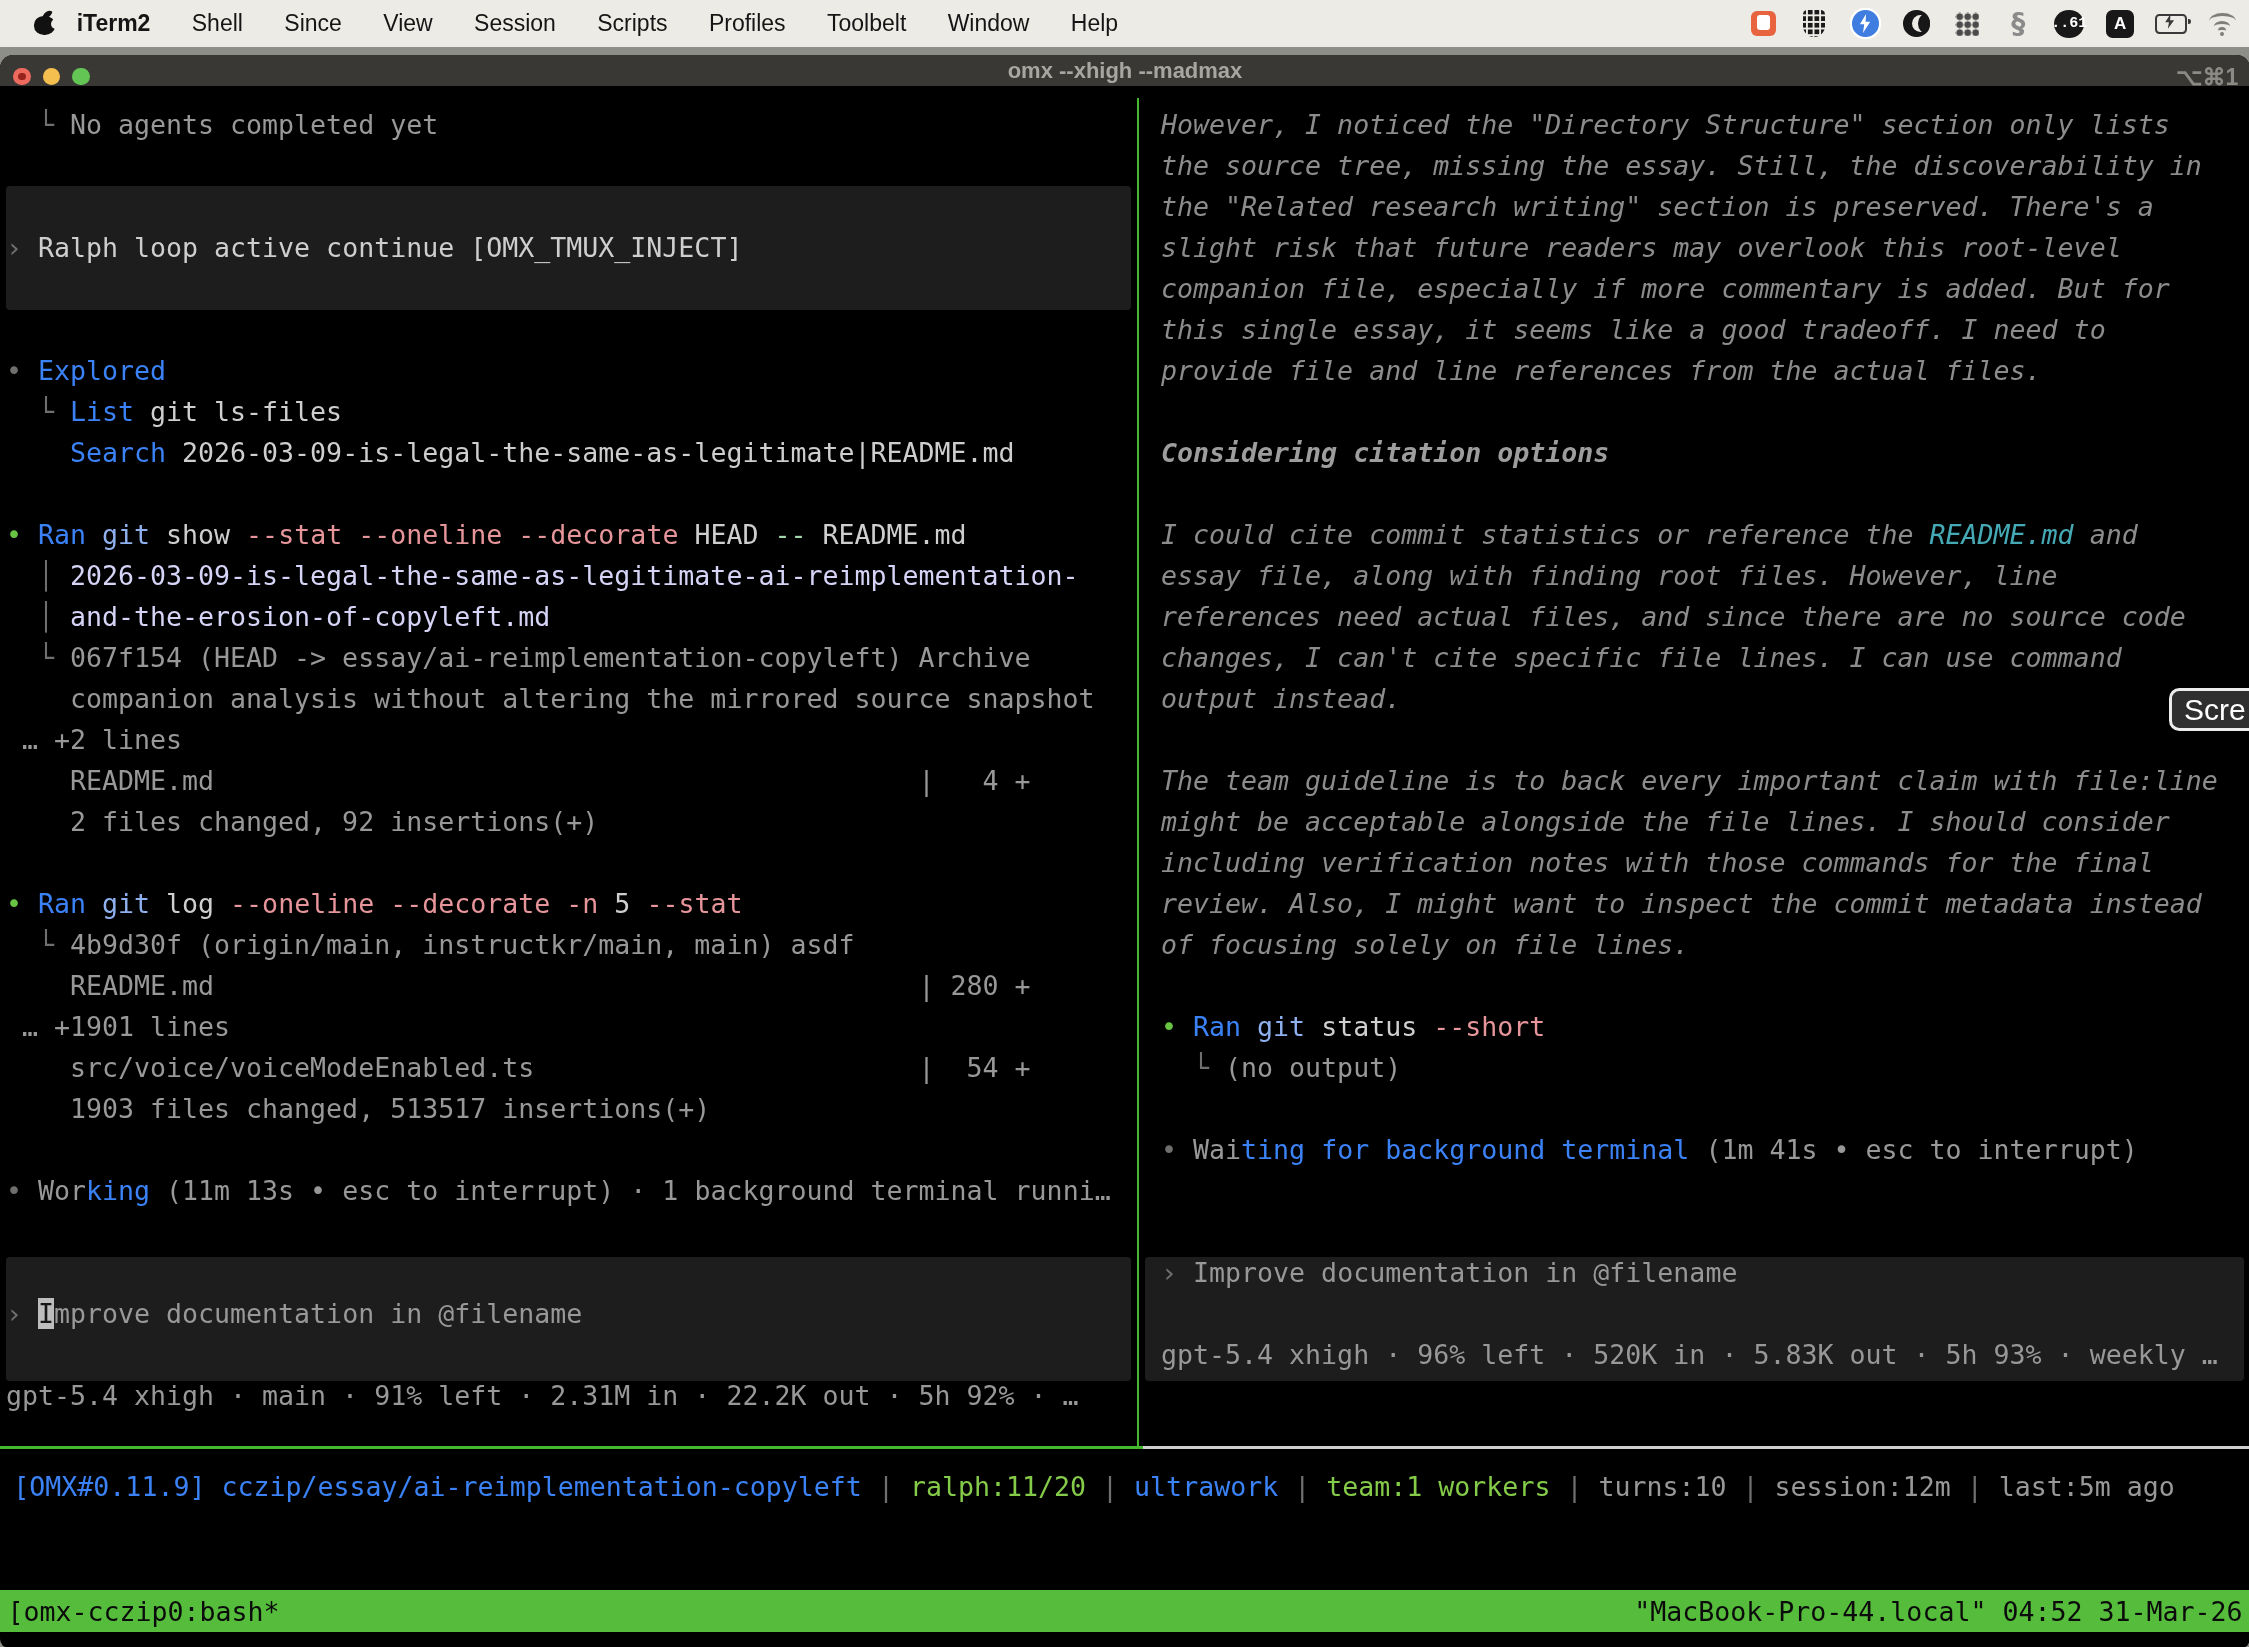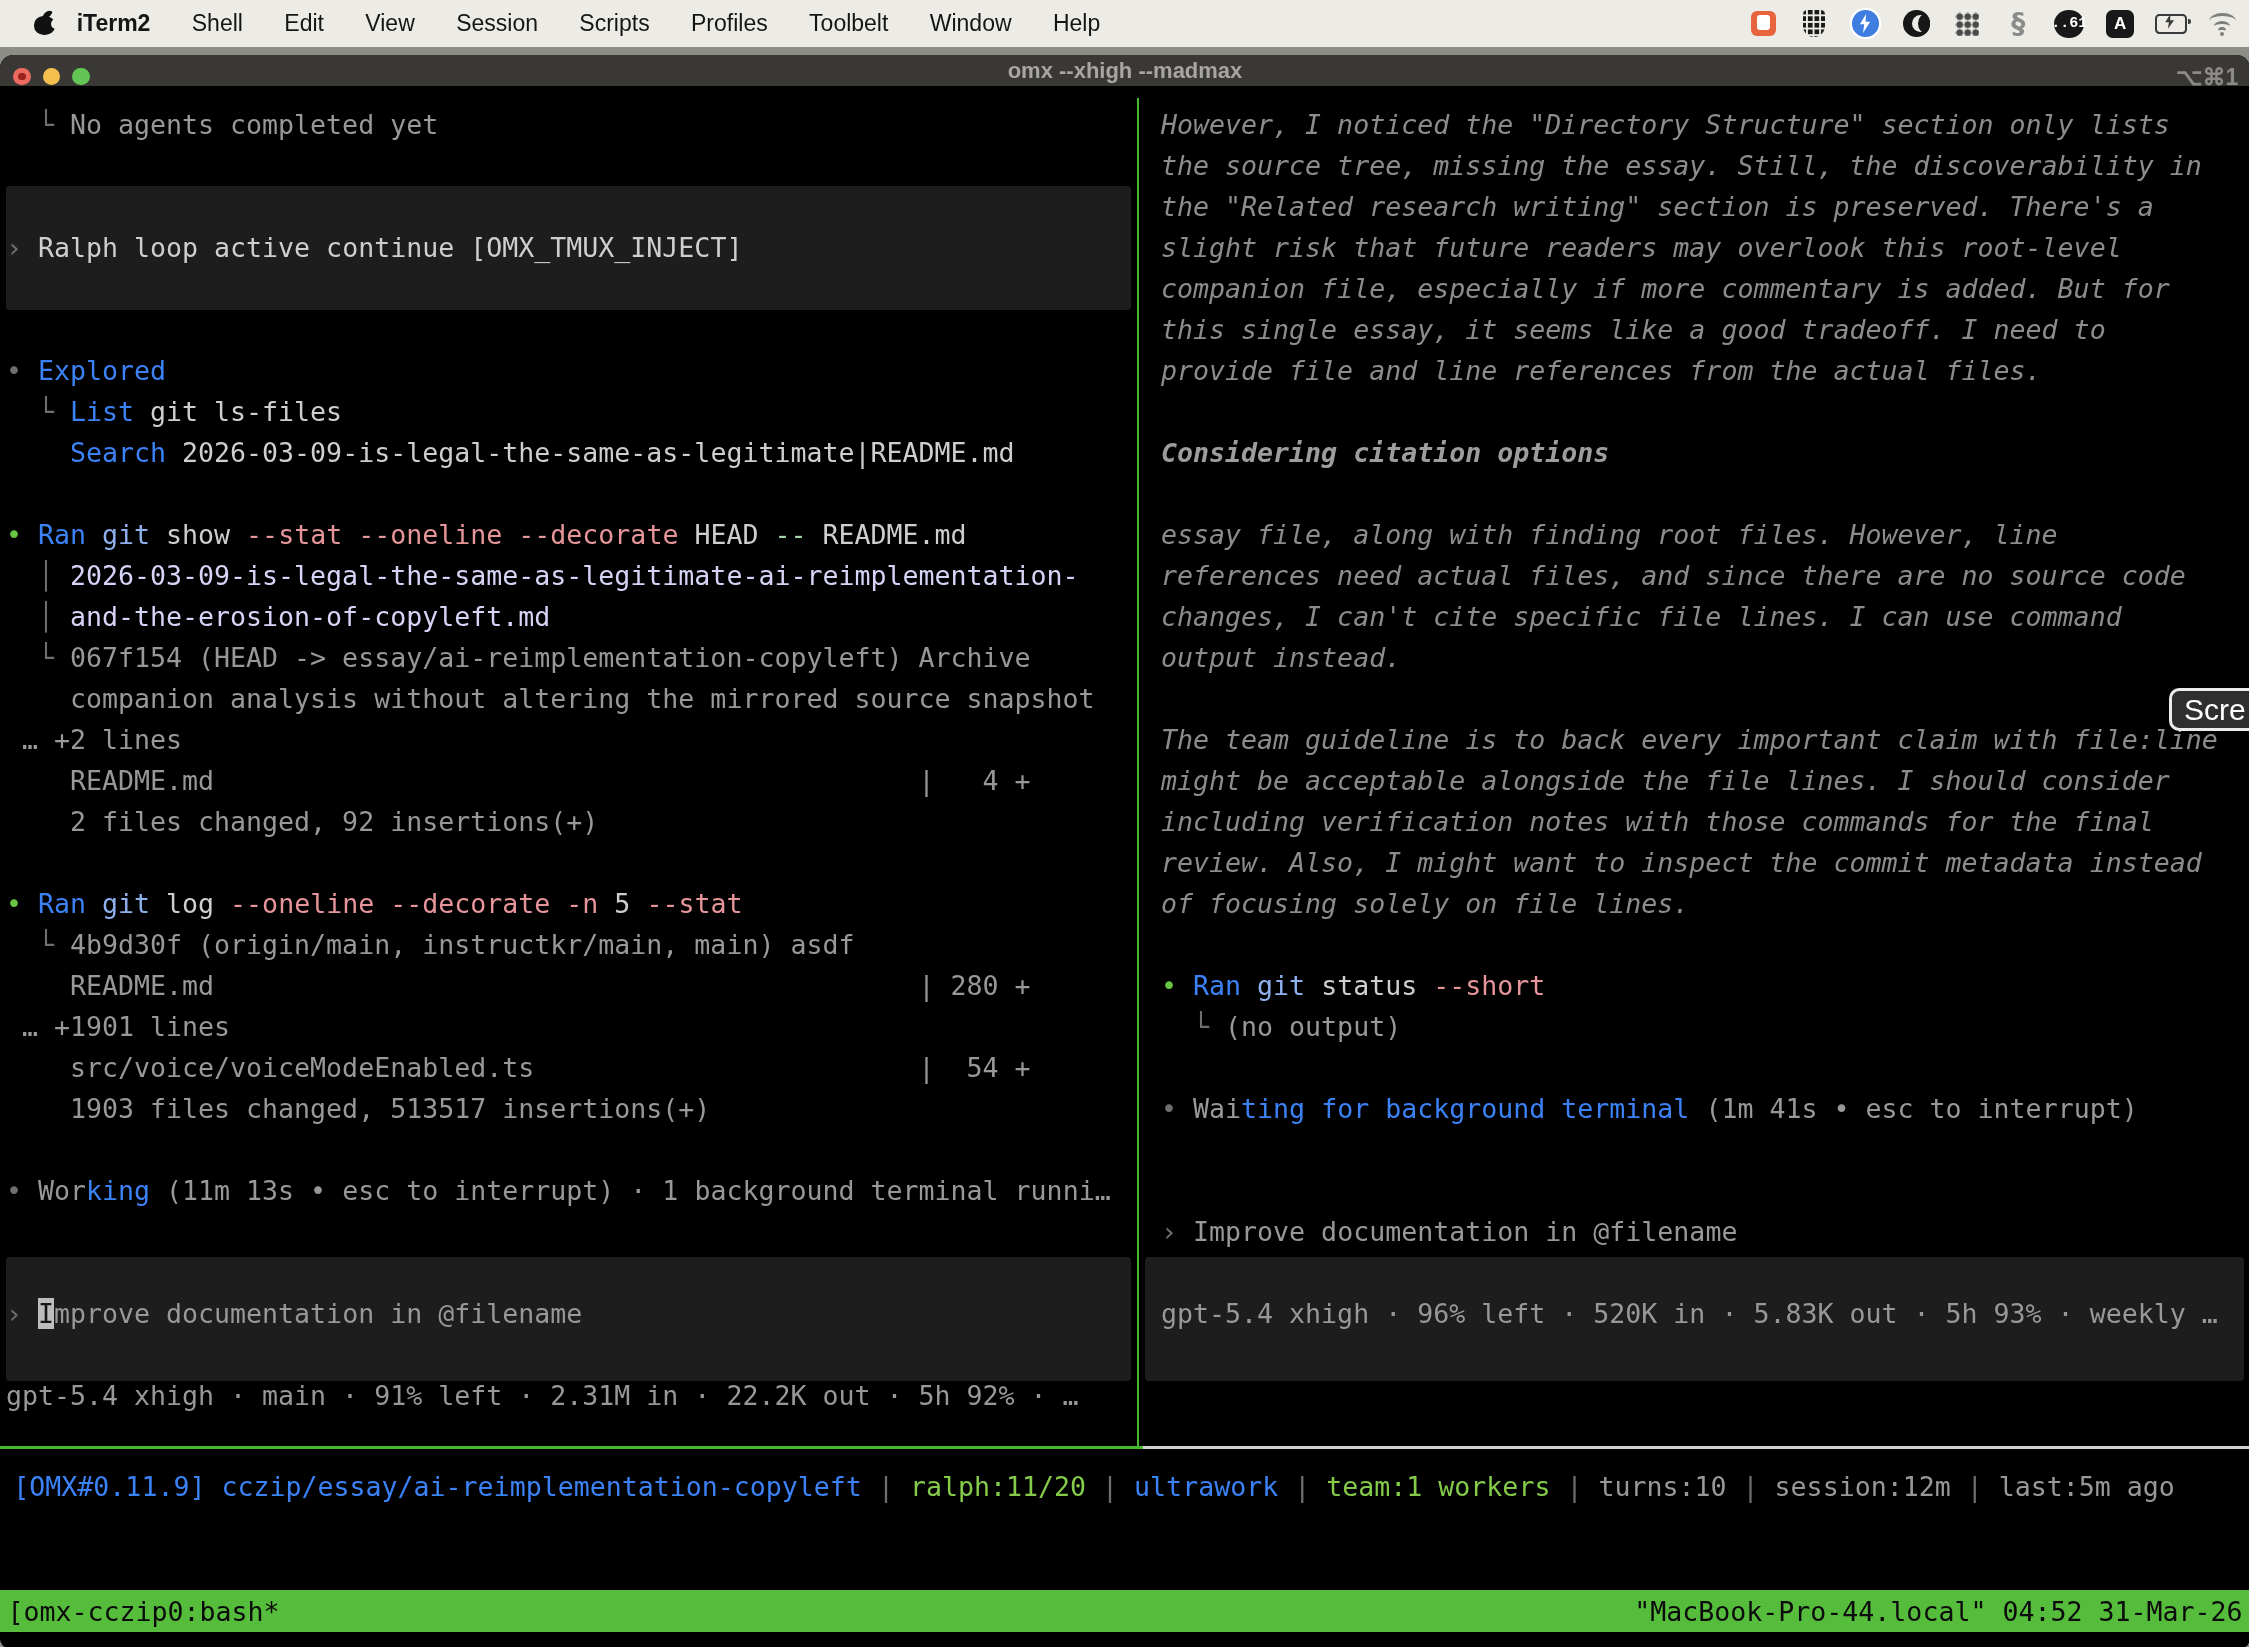--- a/index.html
+++ b/index.html
@@ -113,21 +113,21 @@
 
 <div class="menubar">
   <div class="apple">
     <div class="body"></div>
       <div class="bite"></div>
       <div class="leaf"></div>
   </div>
   <div id="menu-items" style="display: flex;">
       <div class="menu-item bold">iTerm2</div>
       <div class="menu-item">Shell</div>
-      <div class="menu-item">Edit</div>
+      <div class="menu-item">Since</div>
       <div class="menu-item">View</div>
       <div class="menu-item">Session</div>
       <div class="menu-item">Scripts</div>
       <div class="menu-item">Profiles</div>
       <div class="menu-item">Toolbelt</div>
       <div class="menu-item">Window</div>
       <div class="menu-item">Help</div>
     </div>
   <div class="menu-right">
     <div class="sicon">
@@ -222,20 +222,21 @@
       <div class="tline"><span class="sg-it">However, I noticed the "Directory Structure" section only lists</span></div>
       <div class="tline"><span class="sg-it">the source tree, missing the essay. Still, the discoverability in</span></div>
       <div class="tline"><span class="sg-it">the "Related research writing" section is preserved. There's a</span></div>
       <div class="tline"><span class="sg-it">slight risk that future readers may overlook this root-level</span></div>
       <div class="tline"><span class="sg-it">companion file, especially if more commentary is added. But for</span></div>
       <div class="tline"><span class="sg-it">this single essay, it seems like a good tradeoff. I need to</span></div>
       <div class="tline"><span class="sg-it">provide file and line references from the actual files.</span></div>
       <div class="tline"></div>
       <div class="tline"><span class="sg-itb">Considering citation options</span></div>
       <div class="tline"></div>
+      <div class="tline"><span class="sg-it">I could cite commit statistics or reference the </span><span class="sg-itc">README.md</span><span class="sg-it"> and</span></div>
       <div class="tline"><span class="sg-it">essay file, along with finding root files. However, line</span></div>
       <div class="tline"><span class="sg-it">references need actual files, and since there are no source code</span></div>
       <div class="tline"><span class="sg-it">changes, I can't cite specific file lines. I can use command</span></div>
       <div class="tline"><span class="sg-it">output instead.</span></div>
       <div class="tline"></div>
       <div class="tline"><span class="sg-it">The team guideline is to back every important claim with file:line</span></div>
       <div class="tline"><span class="sg-it">might be acceptable alongside the file lines. I should consider</span></div>
       <div class="tline"><span class="sg-it">including verification notes with those commands for the final</span></div>
       <div class="tline"><span class="sg-it">review. Also, I might want to inspect the commit metadata instead</span></div>
       <div class="tline"><span class="sg-it">of focusing solely on file lines.</span></div>

